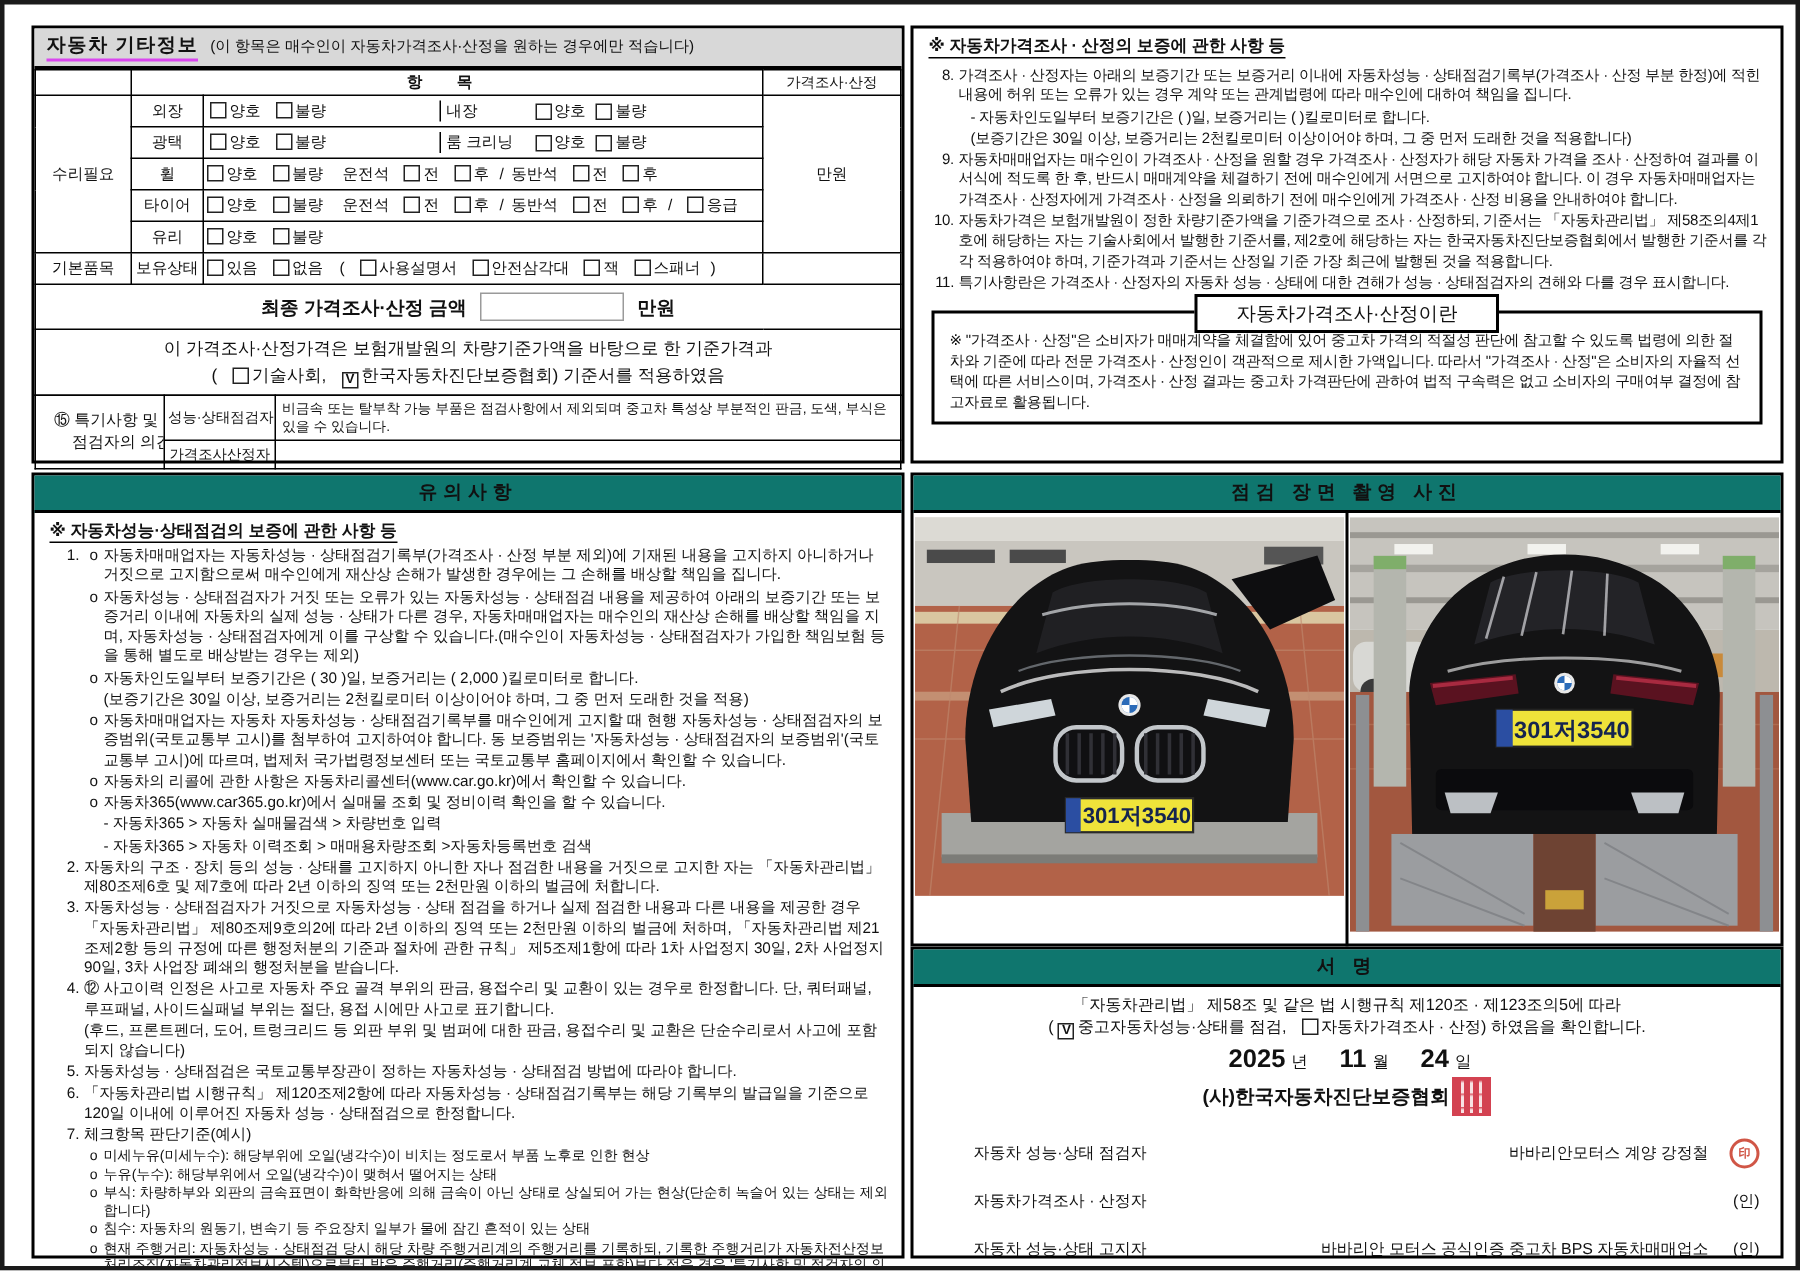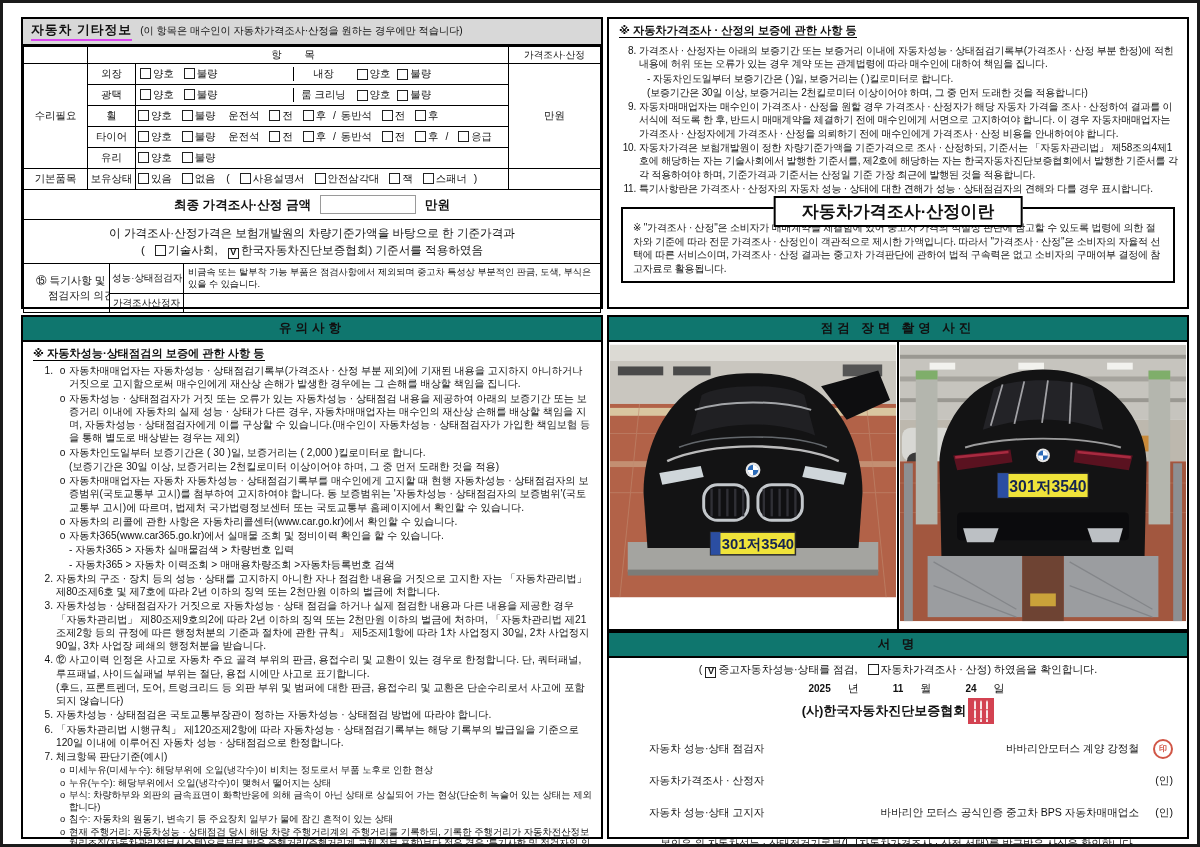--- a/index.html
+++ b/index.html
@@ -19,53 +19,53 @@
   table{width:100%;border-collapse:collapse;table-layout:fixed}
   td{border:1px solid #000;font-size:10.4px;padding:0 2px;white-space:nowrap;overflow:hidden}
   .c{text-align:center}
   .sm{font-size:9.6px}
   .cb{display:inline-block;width:11px;height:11px;border:1.5px solid #222;background:#fff;vertical-align:-2px;margin:0 2px 0 7px;text-align:center;font-size:9px;line-height:9px;font-weight:bold}
   .cb.first{margin-left:0}
   .cb i{font-style:normal;position:relative;top:-1px}
   .flexrow{display:flex;align-items:center;height:100%}
   .half{flex:0 0 42%;padding-left:2px}
   .half2{flex:1;border-left:1px solid #000;display:flex;align-items:center;padding-left:4px}
-  .ilabel{display:inline-block;min-width:52px;text-align:center}
+  .ilabel{display:inline-block;min-width:52px;text-align:left}
   .inputbox{display:inline-block;width:96px;height:19px;border:1px solid #9a9a9a;background:#fff;vertical-align:-5px;margin:0 6px}
   .bigc{font-size:12.6px;font-weight:bold}
   .midc{font-size:11.6px;line-height:1.55}
   .note-xs{font-size:9.2px;white-space:normal;line-height:1.3;padding:1px 4px;text-align:left}
   .spc-label{font-size:10.6px;padding-left:12px;line-height:1.45}
   
   .heading{font-size:11.2px;font-weight:bold;margin:4px 10px 3px}
   .heading span{border-bottom:1.6px solid #000;padding-bottom:1px}
   .p{display:flex;align-items:flex-start;margin:1px 0}
   .pn{flex:0 0 18px;text-align:right;margin-right:3px}
   .pb{flex:0 0 13px;text-align:center}
   .pt{flex:1;white-space:normal}
   .bl .pwrap{padding:0 8px 0 12px;font-size:10.2px;line-height:1.3}
   .bl .p.sm2{font-size:9.4px;line-height:1.22}
   .bl .p.ml12 .pt{}
   .tr .pwrap{padding:2px 8px 0 10px;font-size:10px;line-height:1.33;letter-spacing:-0.2px}
   .tr .pn{flex:0 0 17px}
   .tr .p.sub .pt{margin-left:8px}
   
   .defbox{position:relative;margin:12px 12px 0;border:2px solid #000;padding:12px 10px 6px}
-  .deftitle{position:absolute;top:-13px;left:50%;transform:translateX(-50%);background:#fff;border:2px solid #000;padding:2px 26px;font-weight:bold;font-size:17px;white-space:nowrap}
+  .deftitle{position:absolute;top:-13px;left:50%;transform:translateX(-50%);background:#fff;border:2px solid #000;padding:2px 26px;font-weight:normal;font-size:13px;white-space:nowrap}
   .deftext{font-size:10px;line-height:1.35;letter-spacing:-0.2px}
   
   .photocells{display:flex;height:292px}
   .pcell{flex:1;padding:1px;overflow:hidden}
   .pcell.l{border-right:2px solid #000}
   .pcell svg{display:block;width:100%}
   
   .sg .inner{padding:4px 14px 0;font-size:10.6px}
   .cline{text-align:center;margin:1px 0;font-size:10.8px}
   .dline{text-align:center;margin:3px 0;font-size:11px}
-  .dline b{font-size:10px;margin:0 17px}
+  .dline b{font-size:17px;margin:0 4px}
   .dline .gap{display:inline-block;width:14px}
   .orgline{text-align:center;font-size:13px;font-weight:bold;margin:2px 0 3px;position:relative}
   .sq-stamp{display:inline-block;width:26px;height:26px;vertical-align:middle;margin-left:2px;position:relative;top:-1px;
     background:
       linear-gradient(#c23,transparent 2px) 0 0/100% 9px repeat-y,
       repeating-linear-gradient(90deg,#c23 0 4px,rgba(200,30,40,.15) 4px 6px);
     border:2px solid #c23;opacity:.85}
   .rd-stamp{display:inline-block;width:20px;height:20px;border:2px solid #c43;border-radius:50%;color:#c43;font-size:8px;line-height:16px;text-align:center;vertical-align:middle;margin-left:4px;font-weight:bold;opacity:.9}
   .srow{display:flex;align-items:center;margin:16px 0;height:16px}
   .srow .lbl{flex:0 0 220px;padding-left:26px}
@@ -90,21 +90,21 @@
     <table class="t1">
       <colgroup>
           <col style="width:64px">
           <col style="width:48px">
           <col>
           <col style="width:92px">
         </colgroup>
       <tbody>
           <tr style="height:17px">
         <td class="c"></td>
-        <td class="c" colspan="2" style="font-weight:normal;letter-spacing:10px">항    목</td>
+        <td class="c" colspan="2" style="font-weight:bold;letter-spacing:10px">항    목</td>
         <td class="c sm">가격조사·산정</td>
       </tr>
       <tr style="height:21px">
         <td class="c" rowspan="5">수리필요</td>
         <td class="c">외장</td>
         <td>
           <div class="flexrow">
             <div class="half">
               <span class="cb first"></span><span>양호</span>
               <span class="cb"></span><span>불량</span>
@@ -481,20 +481,21 @@
           <rect x="4" y="120" width="9" height="160" fill="#8d8f92"></rect>
           <rect x="277" y="120" width="9" height="160" fill="#8d8f92"></rect>
         </svg>
       </div>
     </div>
   </section>
 
   <section class="sec sg">
     <div class="graybar">서    명</div>
     <div class="inner">
+      <div class="cline">「자동차관리법」 제58조 및 같은 법 시행규칙 제120조 · 제123조의5에 따라</div>
       <div class="cline">
         <span>(</span>
         <span class="cb first"><i>V</i></span><span>중고자동차성능·상태를 점검,</span>
         <span class="cb"></span><span>자동차가격조사 · 산정) 하였음을 확인합니다.</span>
       </div>
       <div class="dline">
         <b>2025</b><span>년</span><span class="gap"></span>
         <b>11</b><span>월</span><span class="gap"></span>
         <b>24</b><span>일</span>
       </div>

